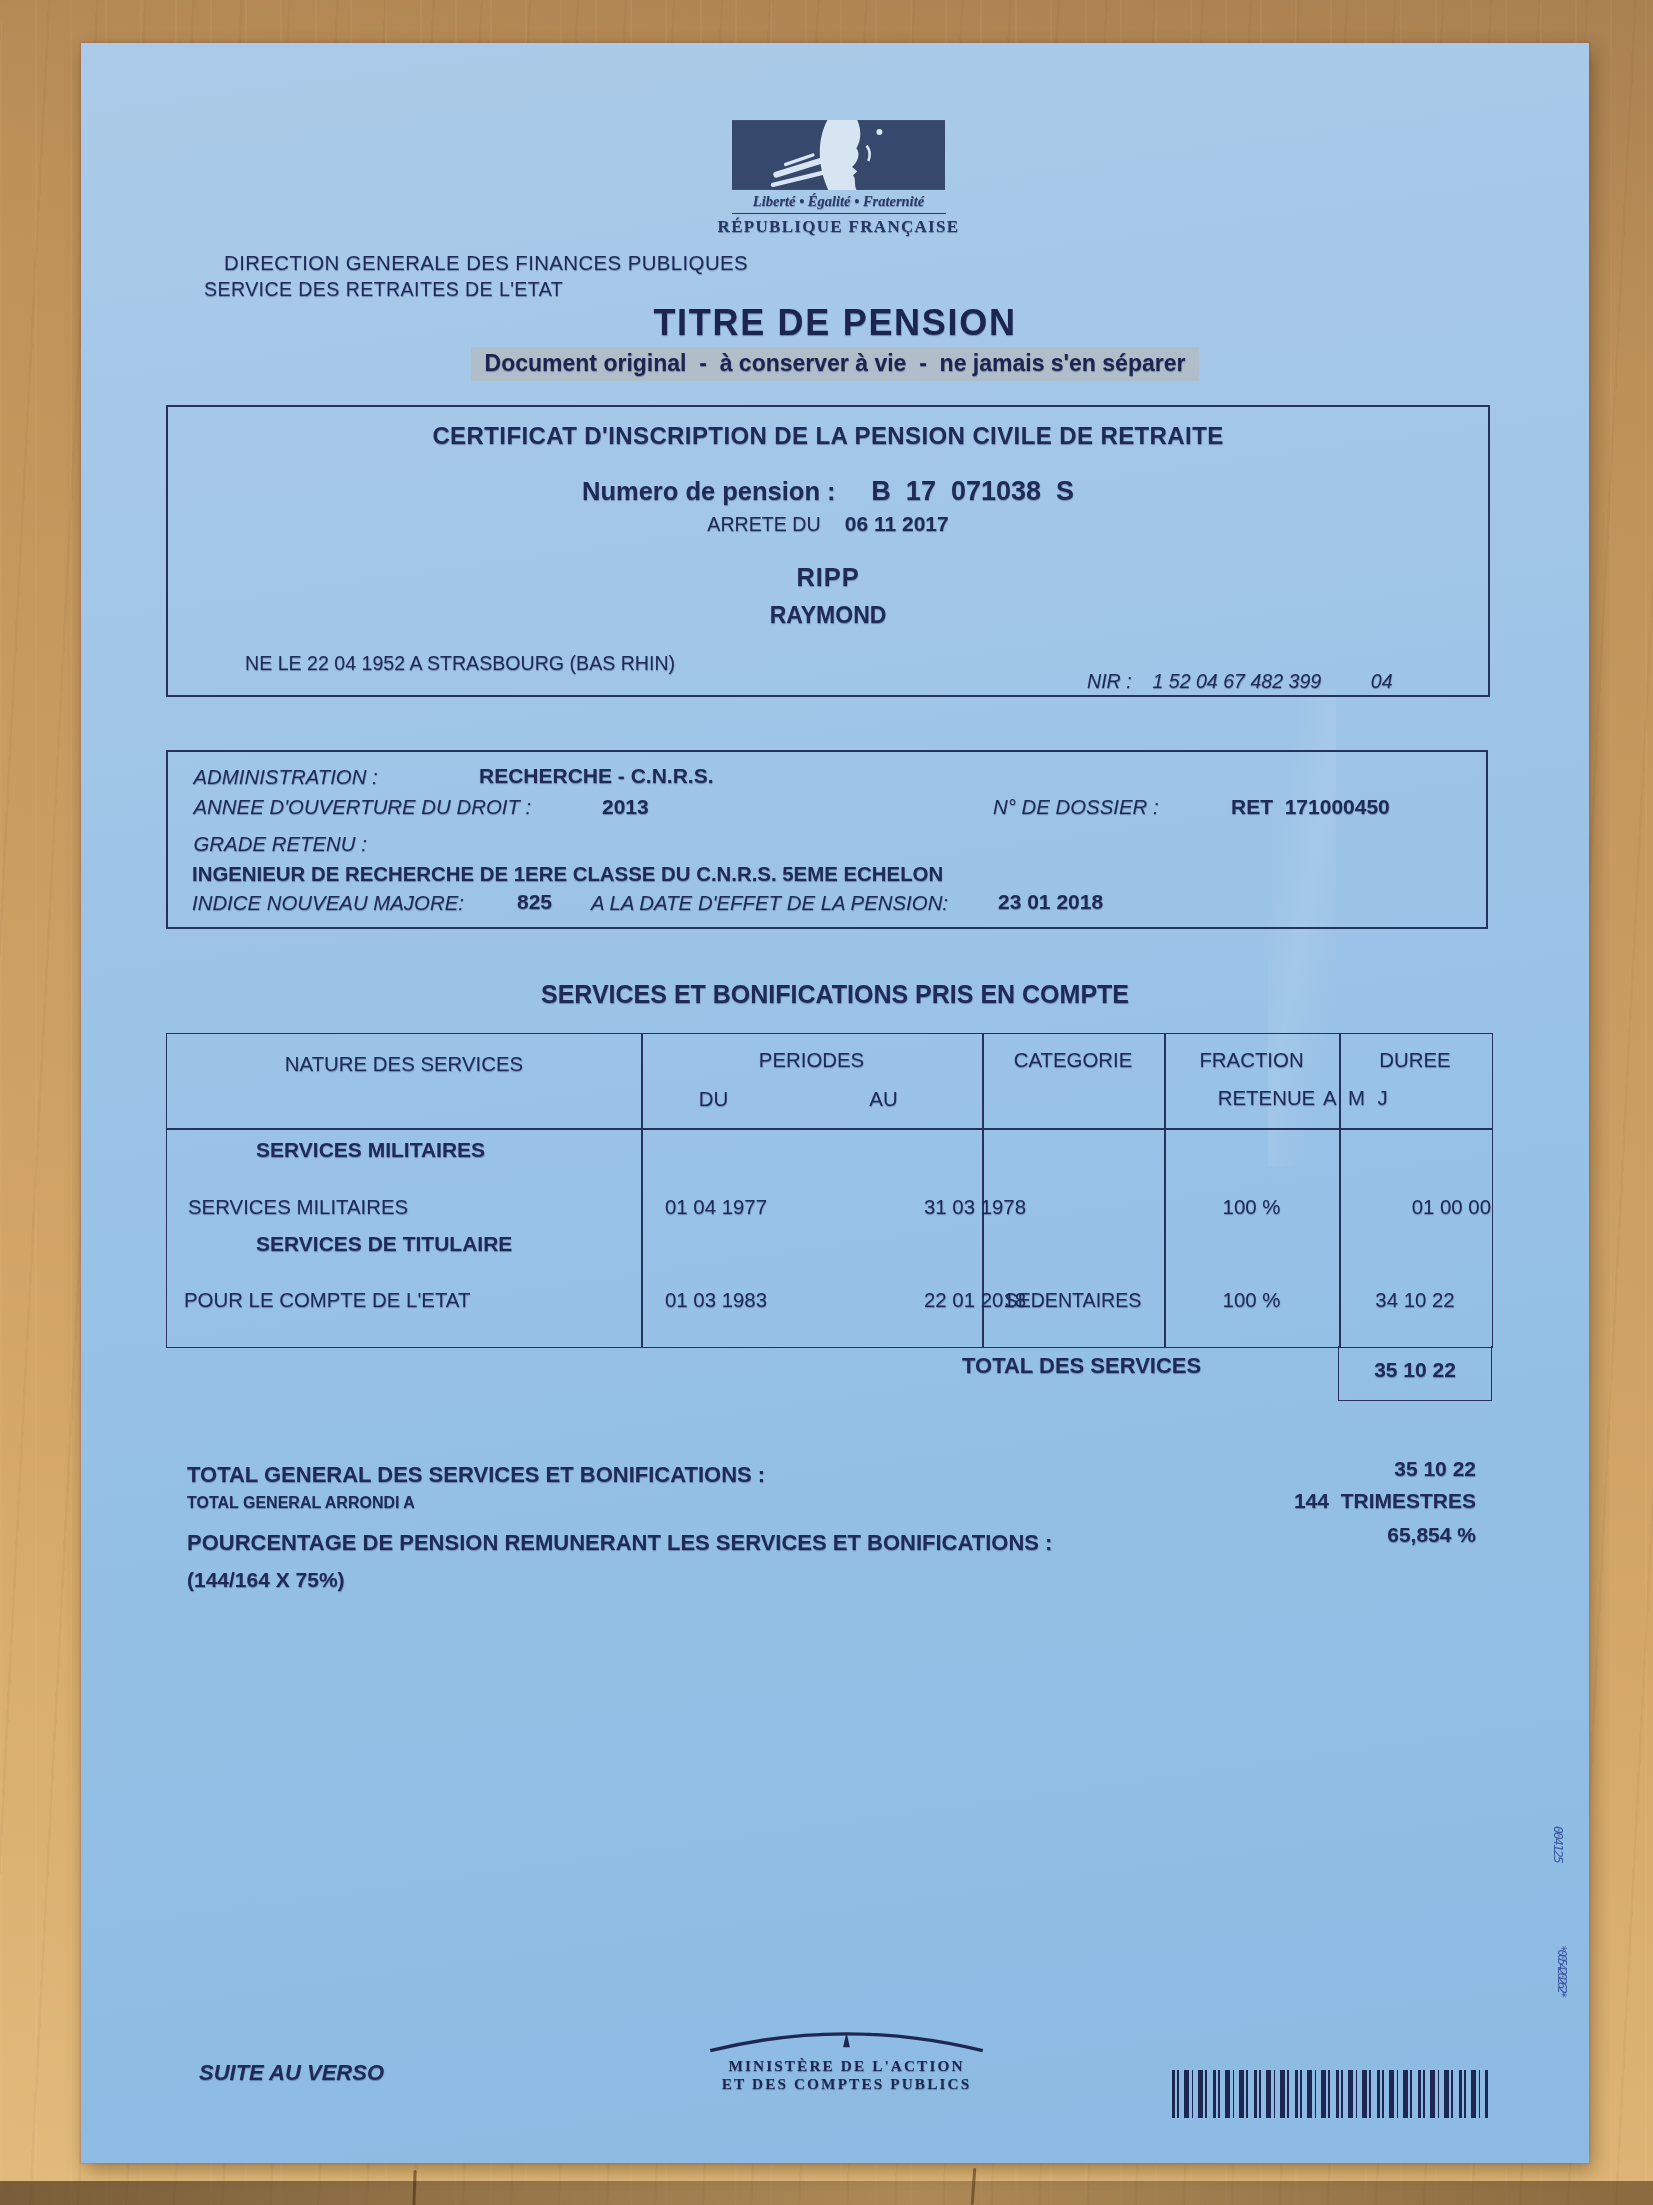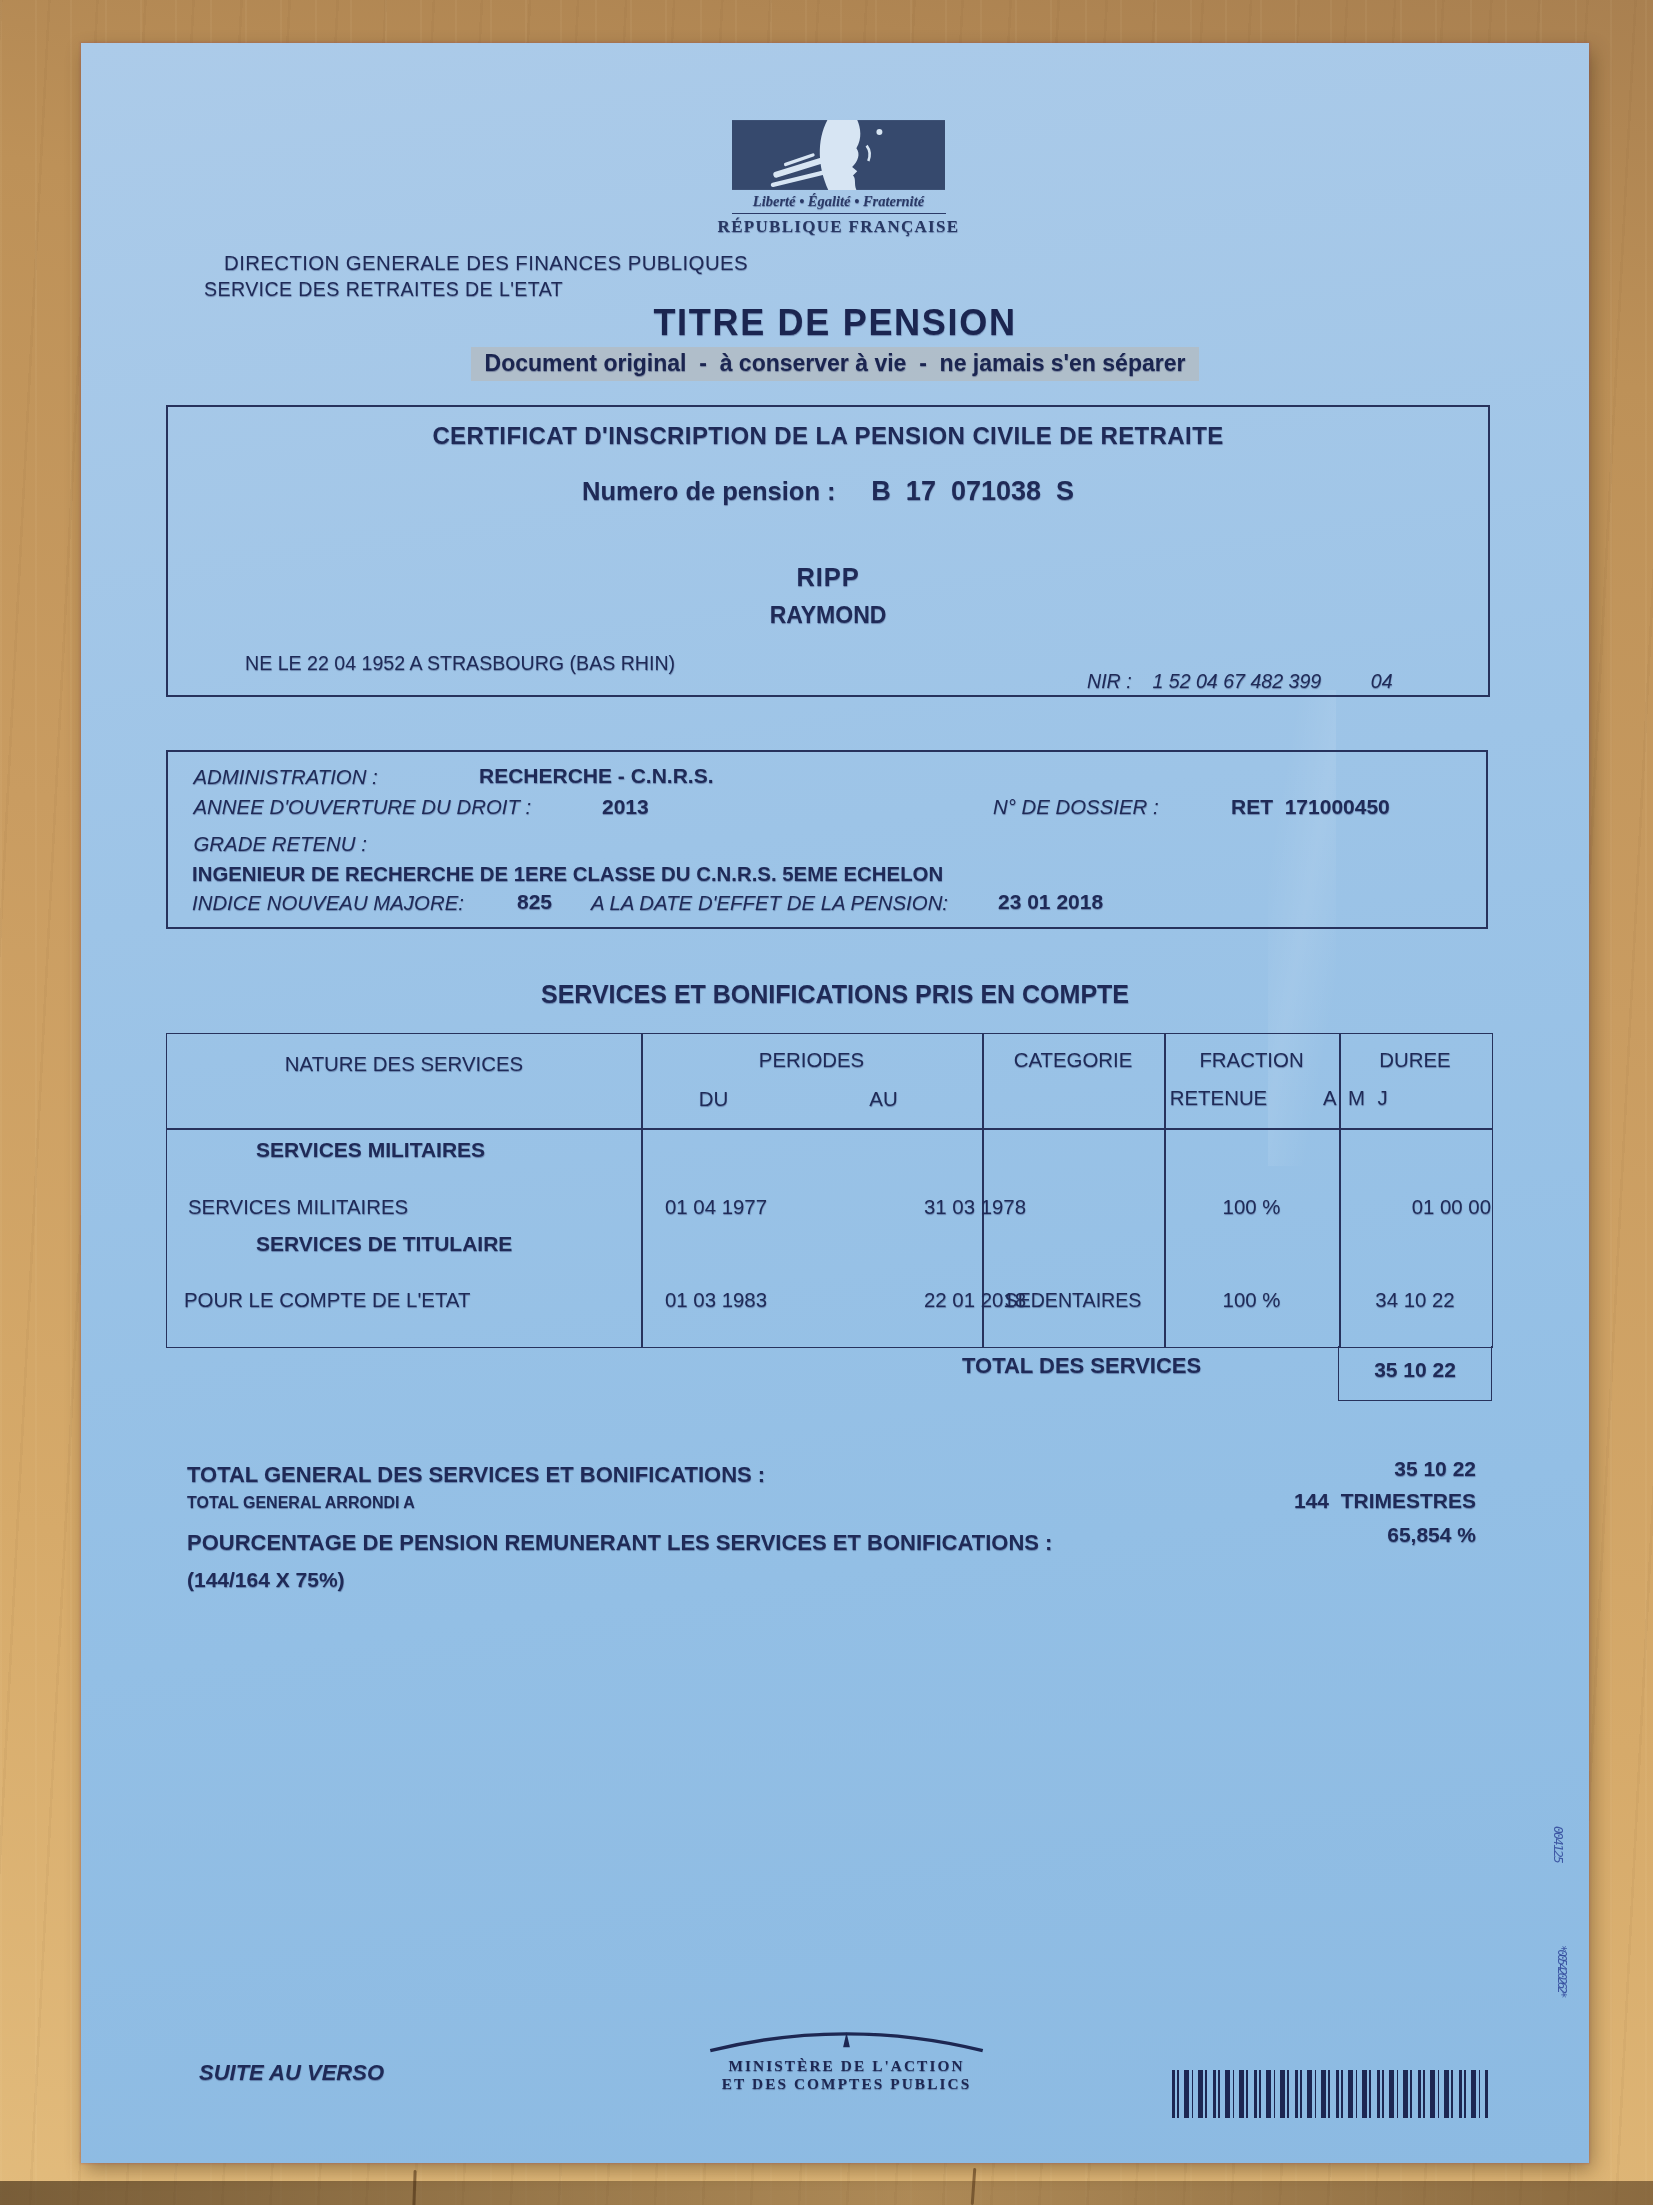--- a/index.html
+++ b/index.html
@@ -107,20 +107,24 @@
   <div class="abs ctr" style="top:304px;">
     <span class="subtitle-bar pre">Document original  -  à conserver à vie  -  ne jamais s'en séparer</span>
   </div>
 
   <div class="abs box" style="left:85px;top:362px;width:1320px;height:288px;">
     <div class="abs ctr cert-heading" style="top:14.5px;">CERTIFICAT D'INSCRIPTION DE LA PENSION CIVILE DE RETRAITE</div>
     <div class="abs ctr" style="top:69px;">
       <span class="b" style="font-size:25.5px;">Numero de pension :</span>
       <span class="b pre" style="font-size:27px;margin-left:32px;">B  17  071038  S</span>
     </div>
+    <div class="abs ctr" style="top:105px;">
+      <span style="font-size:19.6px;">ARRETE DU</span>
+      <span class="b" style="font-size:21px;margin-left:20.4px;">06 11 2017</span>
+    </div>
     <div class="abs ctr b" style="top:156px;font-size:25.5px;letter-spacing:0.9px;">RIPP</div>
     <div class="abs ctr b" style="top:195px;font-size:23px;">RAYMOND</div>
     <div class="abs" style="left:77px;top:245px;font-size:19.6px;">NE LE 22 04 1952 A STRASBOURG (BAS RHIN)</div>
     <div class="abs it" style="left:919px;top:263px;font-size:19.6px;">
       <span>NIR :</span>
       <span style="margin-left:15.3px;">1 52 04 67 482 399</span>
       <span style="margin-left:44px;">04</span>
     </div>
   </div>
 
@@ -150,21 +154,21 @@
     <div class="tbl-line-v" style="left:997px;"></div>
     <div class="tbl-line-v" style="left:1172px;"></div>
     <div class="tbl-line-h" style="top:94px;"></div>
 
     <div class="th" style="left:0;width:474px;top:18.7px;">NATURE DES SERVICES</div>
     <div class="th" style="left:474px;width:341px;top:15.3px;">PERIODES</div>
     <div class="th" style="left:521px;width:51px;top:54px;">DU</div>
     <div class="th" style="left:691px;width:51px;top:54px;">AU</div>
     <div class="th" style="left:815px;width:182px;top:15.3px;">CATEGORIE</div>
     <div class="th" style="left:997px;width:175px;top:15.3px;">FRACTION</div>
-    <div class="th" style="left:964px;width:175px;top:53px;">RETENUE</div>
+    <div class="th" style="left:1012px;width:175px;top:53px;">RETENUE</div>
     <div class="th" style="left:1172px;width:152px;top:15.3px;">DUREE</div>
     <div class="th" style="left:1130px;width:120px;top:53px;letter-spacing:3.4px;">A M J</div>
 
     <div class="td b" style="left:89px;top:104px;font-size:21px;">SERVICES MILITAIRES</div>
 
     <div class="td" style="left:21px;top:162px;">SERVICES MILITAIRES</div>
     <div class="td" style="left:498px;top:162px;">01 04 1977</div>
     <div class="td" style="left:757px;top:162px;">31 03 1978</div>
     <div class="td" style="left:815px;width:182px;text-align:center;top:162px;"></div>
     <div class="td" style="left:997px;width:175px;text-align:center;top:162px;">100 %</div>

